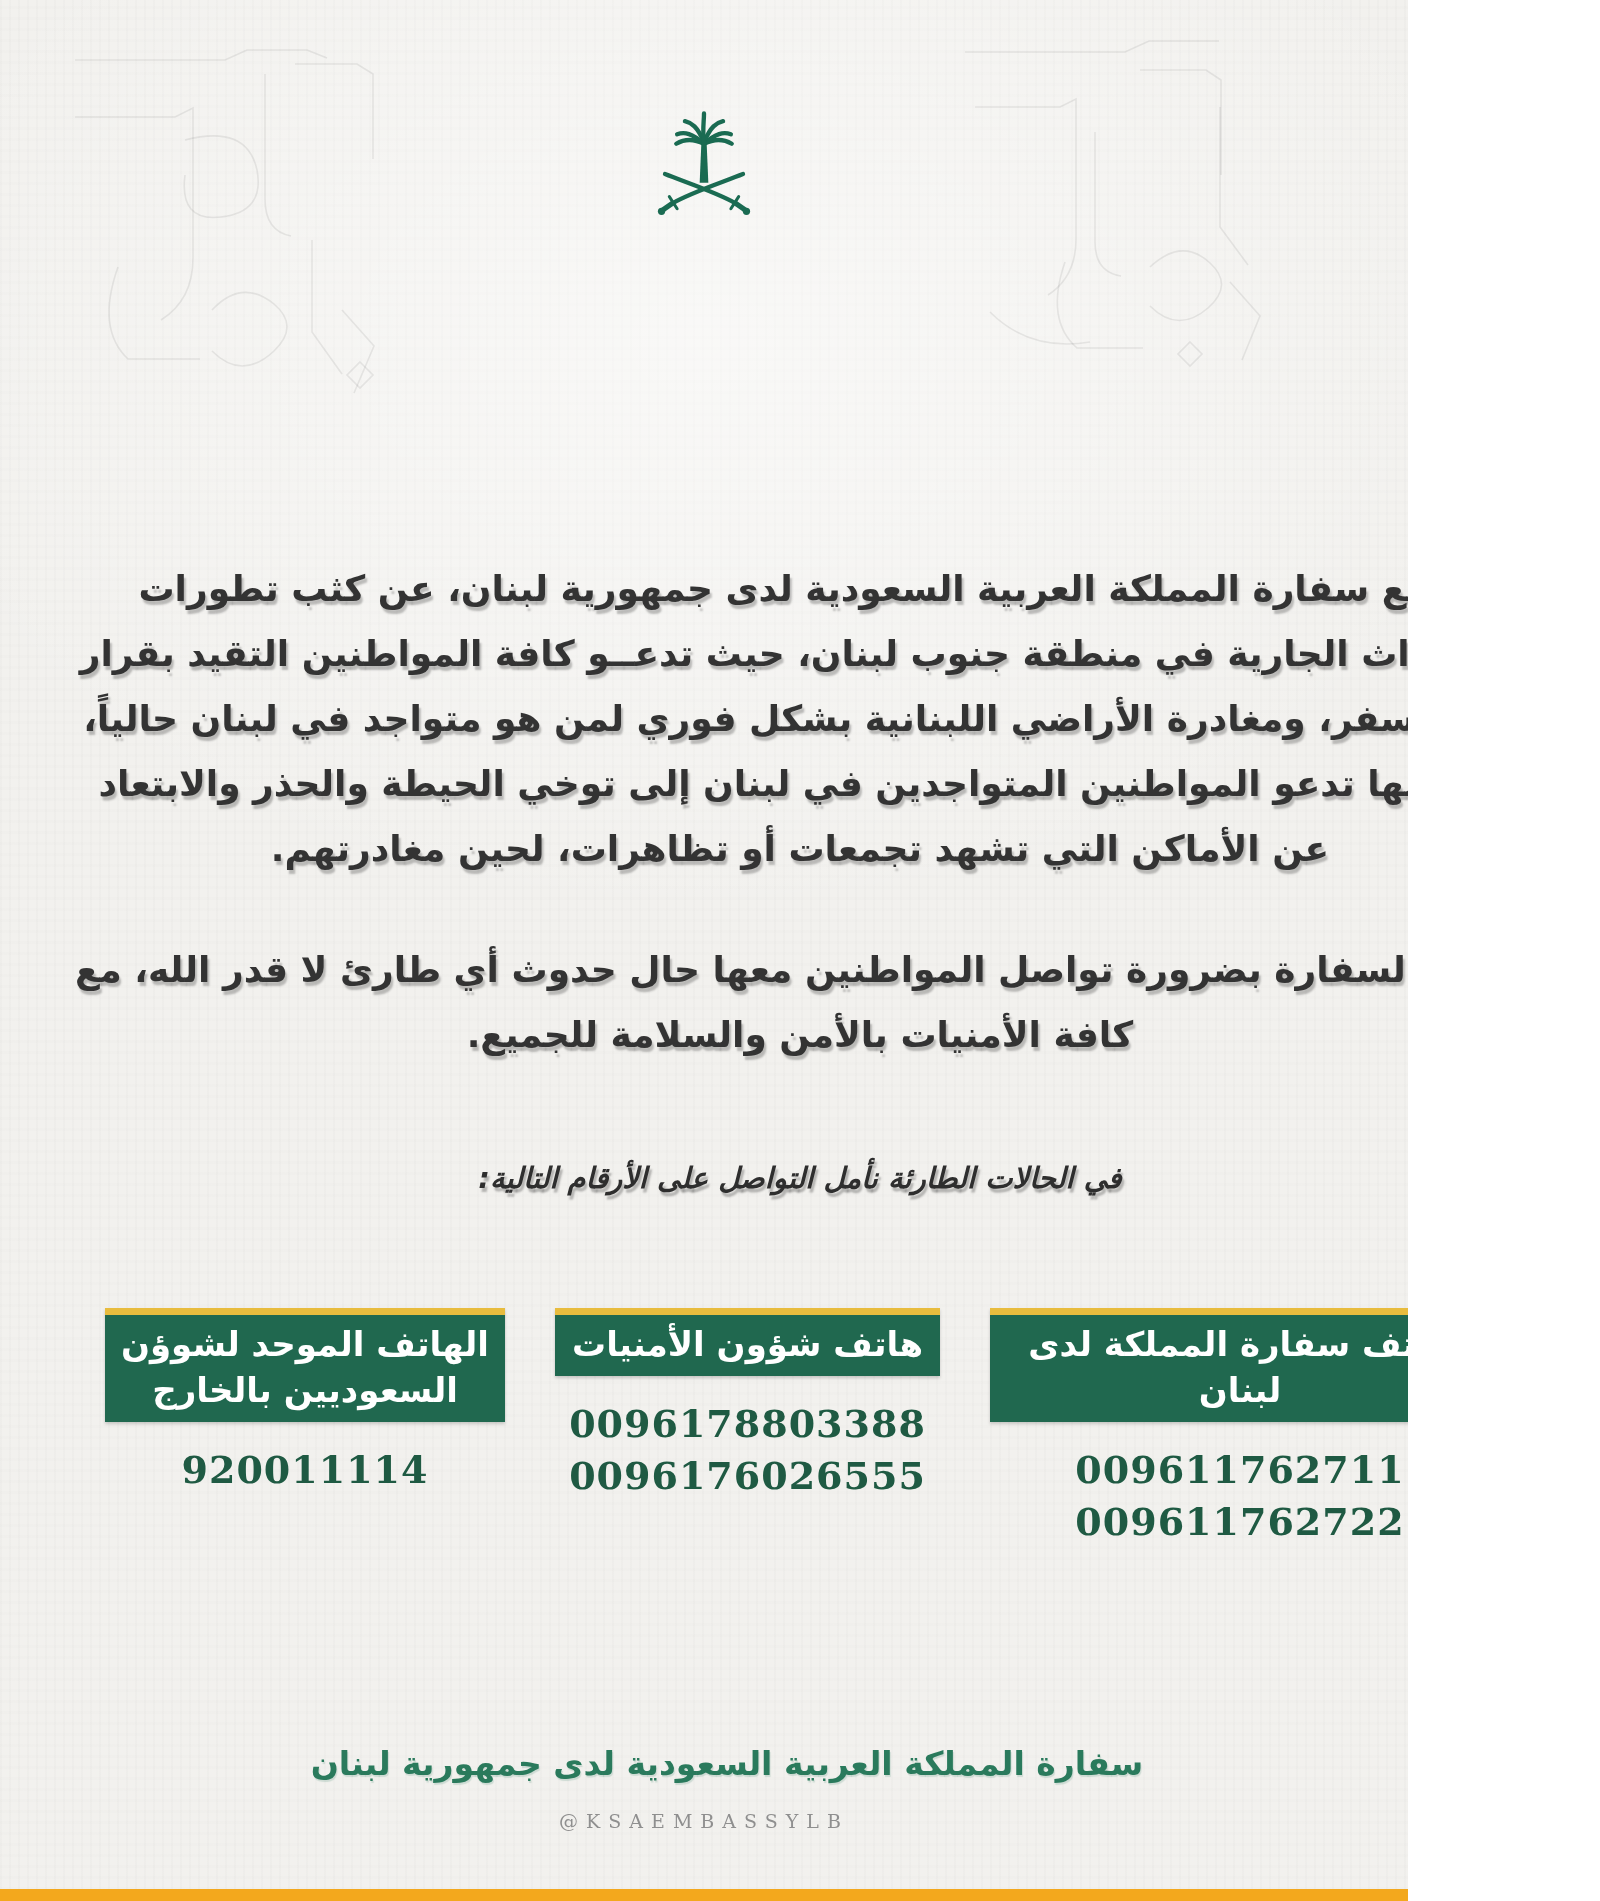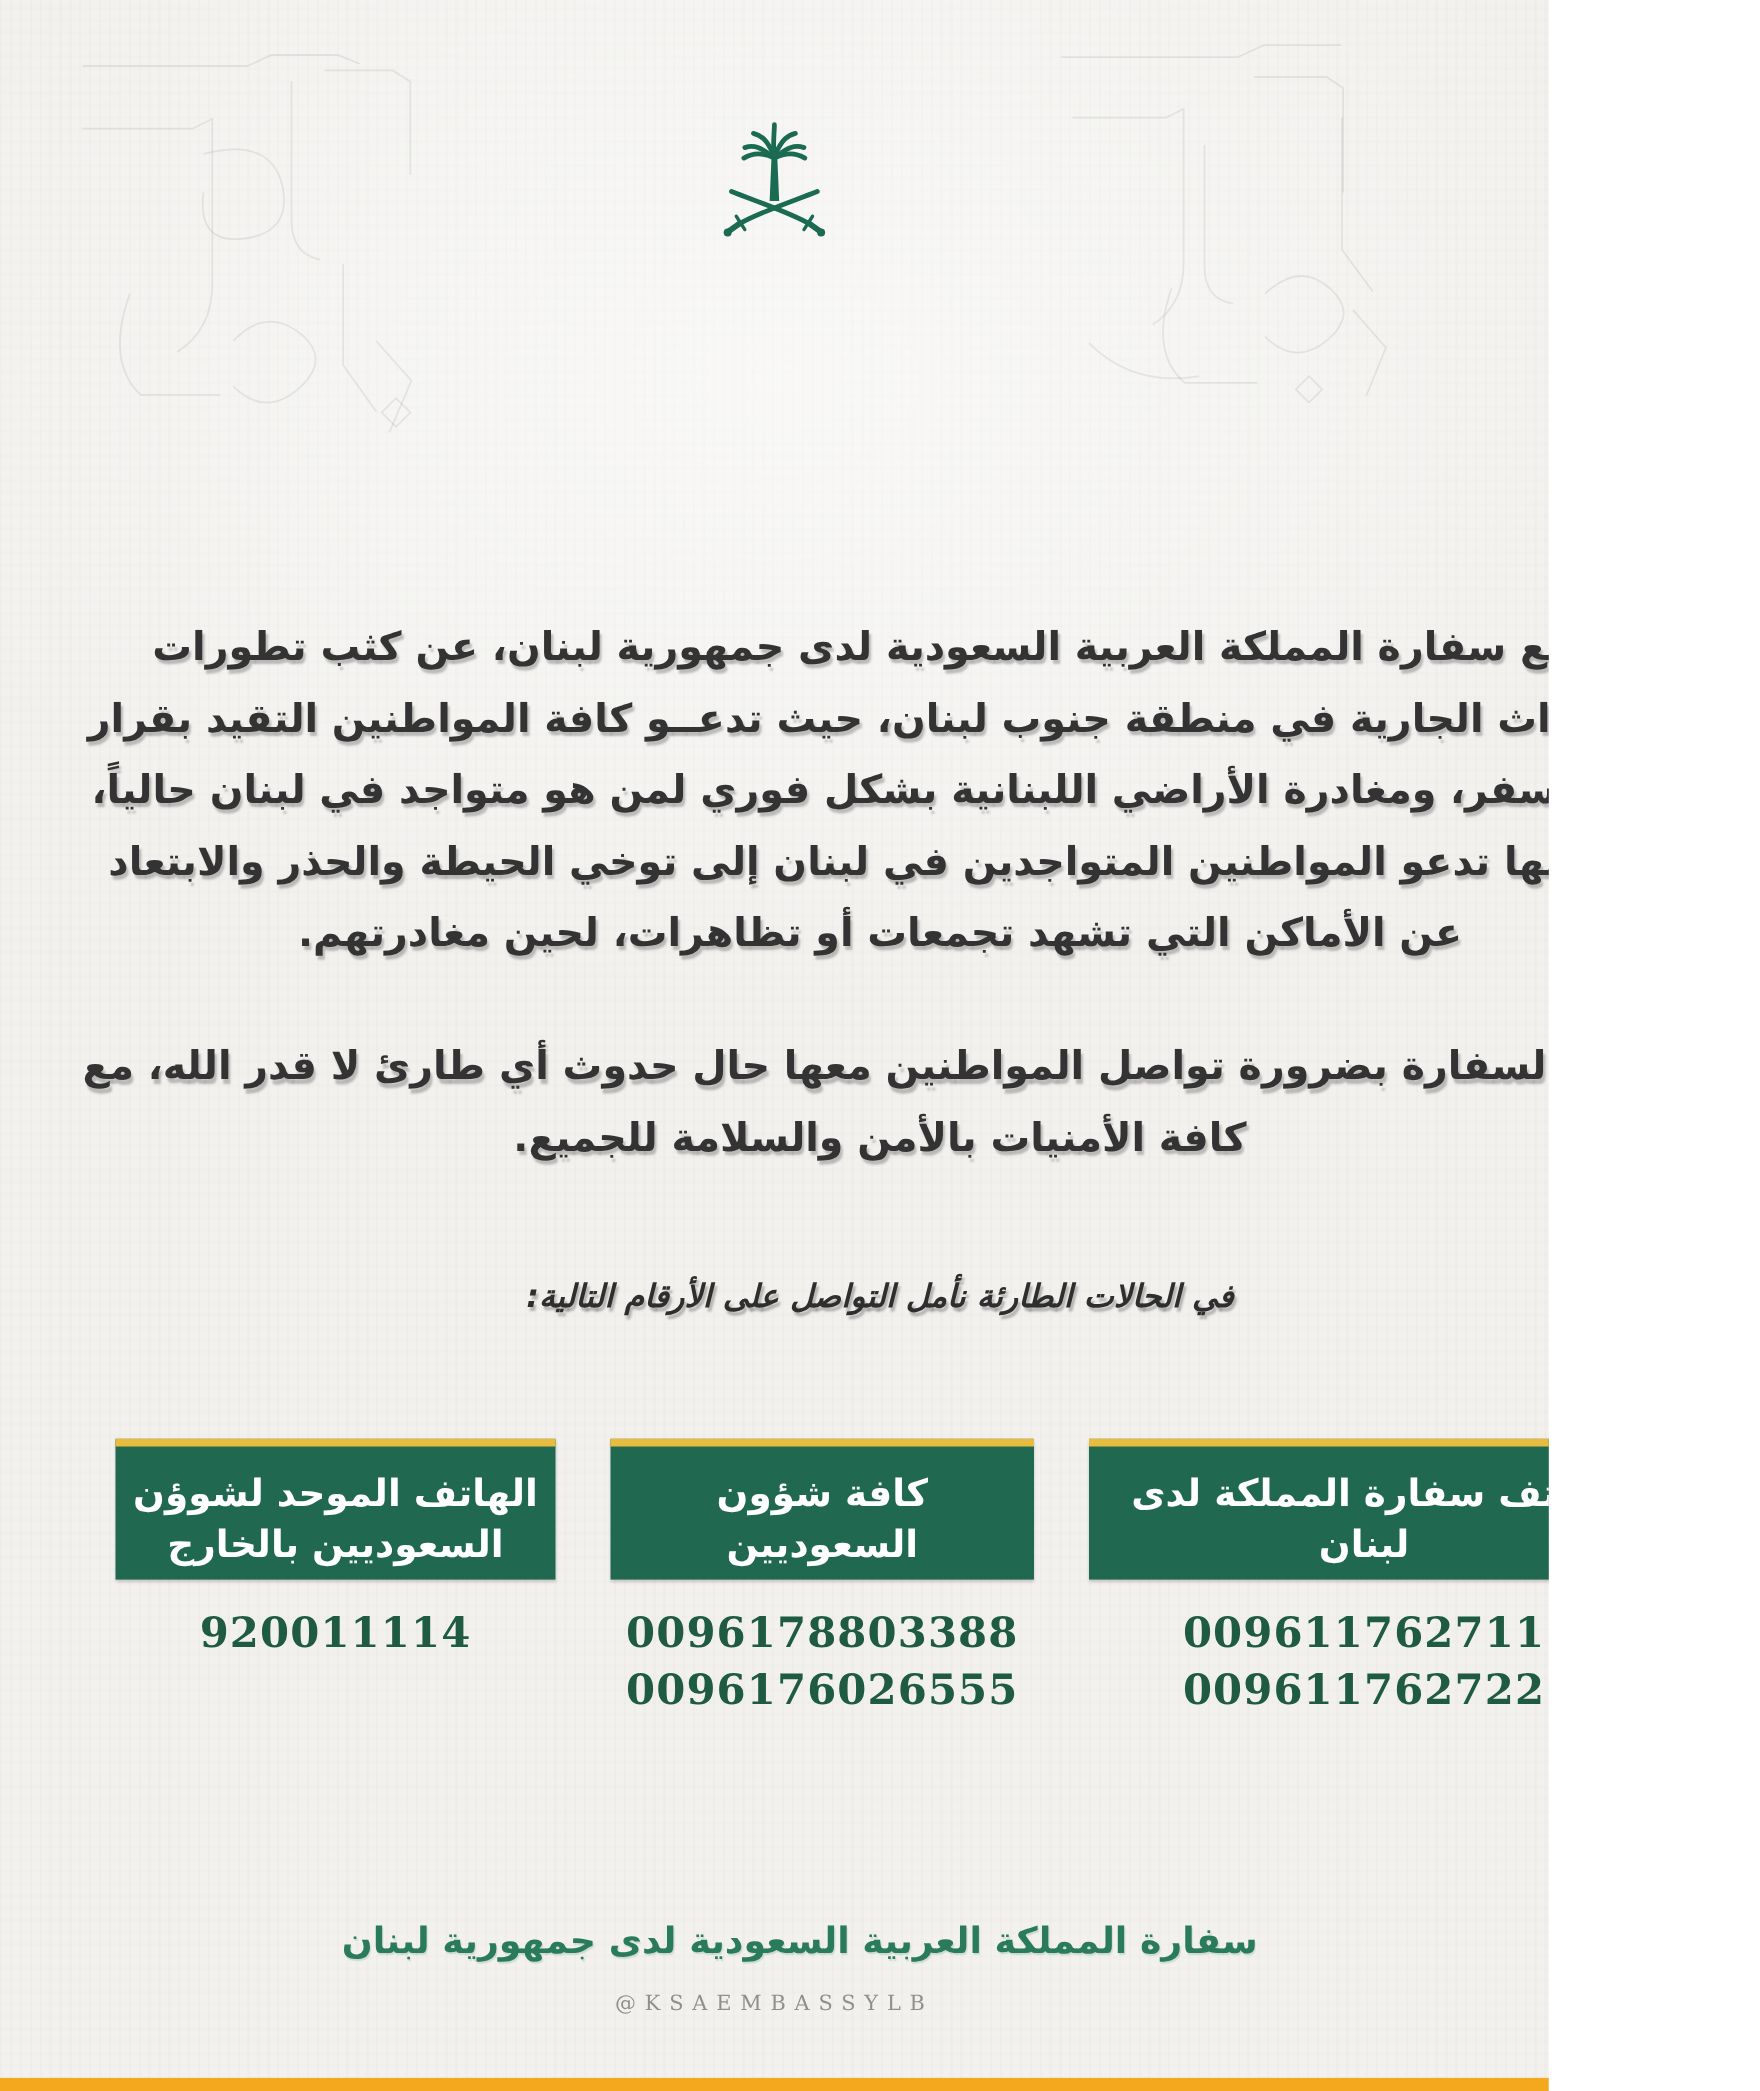--- a/index.html
+++ b/index.html
@@ -41,21 +41,21 @@
     display:flex;direction:rtl;justify-content:space-between;align-items:flex-start;
   }
   .contact-card{display:flex;flex-direction:column;}
   .contact-card:nth-child(1){width:500px;}
   .contact-card:nth-child(2){width:385px;}
   .contact-card:nth-child(3){width:400px;}
   .contact-box{
     background:#20684f;border-top:7px solid #e8bc3e;
     color:#ffffff;font-size:34px;font-weight:700;line-height:46px;
     display:flex;align-items:center;justify-content:center;text-align:center;
-    padding:20px 12px 9px 12px;min-height:46px;
+    padding:6px 12px 9px 12px;min-height:46px;
     box-shadow:0 2px 3px rgba(0,0,0,0.18);
   }
   .contact-numbers{
     margin-top:22px;text-align:center;direction:ltr;
     font-family:"DejaVu Serif", serif;font-weight:700;
     font-size:38px;line-height:52px;letter-spacing:1px;color:#1f5a43;
   }
 
   .footer{position:absolute;top:1742px;left:0;width:100%;text-align:center;}
   .footer-name{
@@ -143,21 +143,21 @@
 
     <div class="contact-card">
       <div class="contact-box">هاتف سفارة المملكة لدى لبنان</div>
       <div class="contact-numbers">
         <div>009611762711</div>
         <div>009611762722</div>
       </div>
     </div>
 
     <div class="contact-card">
-      <div class="contact-box">كافة شؤون السعوديين</div>
+      <div class="contact-box">هاتف شؤون الأمنيات</div>
       <div class="contact-numbers">
         <div>0096178803388</div>
         <div>0096176026555</div>
       </div>
     </div>
 
     <div class="contact-card">
       <div class="contact-box">الهاتف الموحد لشوؤن السعوديين بالخارج</div>
       <div class="contact-numbers">
         <div>920011114</div>

